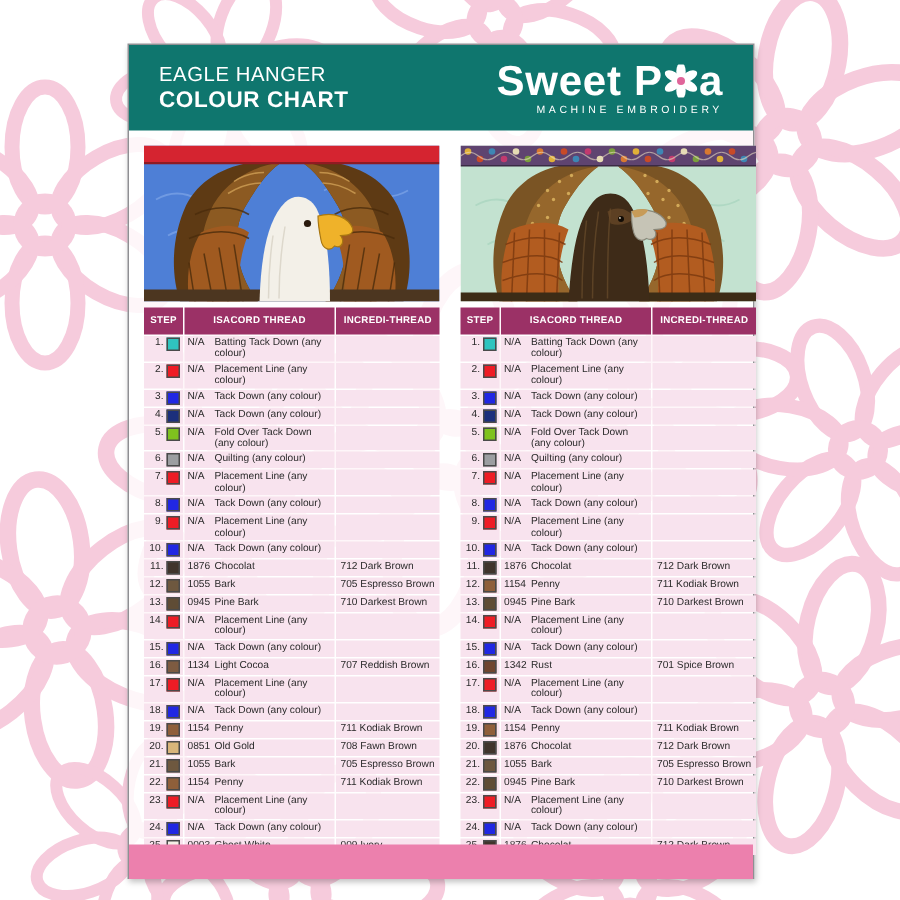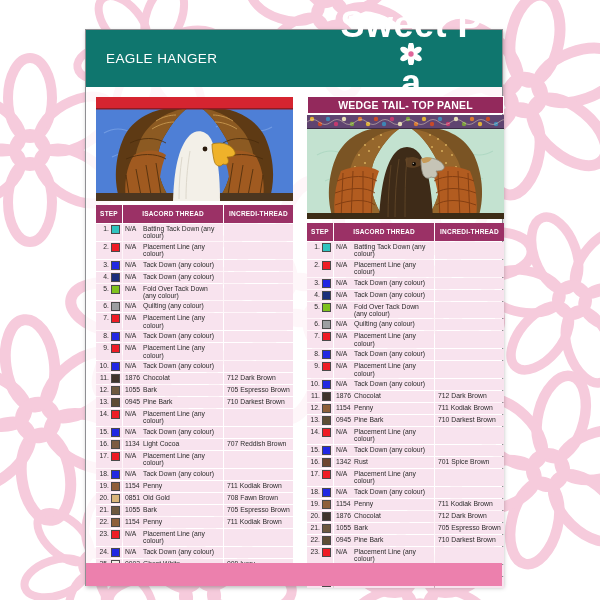--- a/index.html
+++ b/index.html
@@ -17,21 +17,21 @@
     z-index:1;box-sizing:border-box;
   }
   .page-header{
     position:absolute;left:0;top:0;width:100%;height:57px;
     background:#0f766e;display:flex;justify-content:space-between;align-items:center;
     padding:0 20px;box-sizing:border-box;color:#fff;
   }
   .hdr-line1{font-size:13.5px;letter-spacing:0.4px;}
   .hdr-line2{font-size:15px;font-weight:bold;letter-spacing:0.4px;margin-top:1px;}
   .brand{text-align:right;line-height:1;}
-  .brand-name{font-size:36px;font-weight:bold;letter-spacing:0.5px;display:flex;align-items:center;justify-content:space-between;flex-direction:column;}
+  .brand-name{font-size:28px;font-weight:bold;letter-spacing:0.5px;display:flex;align-items:center;justify-content:space-between;}
   .brand-flower{width:22px;height:22px;margin:0 1px;display:inline-block;}
   .brand-sub{font-size:7px;letter-spacing:2.4px;margin-top:2px;}
   .panel{position:absolute;top:66px;width:197px;}
   .panel-0{left:10px;}
   .panel-1{left:221px;}
   .panel-title{
     height:18px;background:#93295c;color:#fff;font-weight:bold;font-size:10.5px;
     text-align:center;line-height:18px;letter-spacing:0.2px;
     box-shadow:0 0 0 1px #ffffff inset;
   }
@@ -83,20 +83,21 @@
   <use href="#fl" transform="translate(300,300) scale(2.6) rotate(8)"></use>
   <use href="#fl" transform="translate(170,320) scale(2.2) rotate(-18)"></use>
   <use href="#fl" transform="translate(440,260) scale(2.0) rotate(24)"></use>
 </svg>
 
 <div class="page">
 
   <div class="page-header">
     <div class="hdr-titles">
       <div class="hdr-line1">EAGLE HANGER</div>
+      <div class="hdr-line2">COLOUR CHART</div>
     </div>
     <div class="brand">
       <div class="brand-name">
         <span>Sweet P</span>
         <svg class="brand-flower" viewBox="-14 -14 28 28">
           <g fill="#ffffff">
             <ellipse cx="0" cy="-8" rx="4" ry="7.5"></ellipse>
             <ellipse cx="0" cy="-8" rx="4" ry="7.5" transform="rotate(60)"></ellipse>
             <ellipse cx="0" cy="-8" rx="4" ry="7.5" transform="rotate(120)"></ellipse>
             <ellipse cx="0" cy="-8" rx="4" ry="7.5" transform="rotate(180)"></ellipse>
@@ -432,21 +433,20 @@
           <div class="t-cell cell-isa">
             <span class="t-code">0003</span>
             <span class="t-name">Ghost White</span>
           </div>
           <div class="t-cell cell-inc">009 Ivory</div>
         </div>
       </div>
   </div>
 
   <div class="panel panel-1">
-    <div class="panel-title">WEDGE TAIL- TOP PANEL</div>
     <div class="panel-image">
       <svg viewBox="0 0 197 104" preserveAspectRatio="none">
         <rect width="197" height="104" fill="#c3e2d0"></rect>
         <g stroke="#abd6c0" stroke-width="1.2" fill="none" opacity="0.8">
           <path d="M10 40 q14 -8 28 0 t28 0"></path>
           <path d="M130 36 q14 -8 28 0 t28 0"></path>
           <path d="M18 66 q12 -7 24 0"></path>
           <path d="M152 64 q12 -7 24 0"></path>
         </g>
         <defs>

